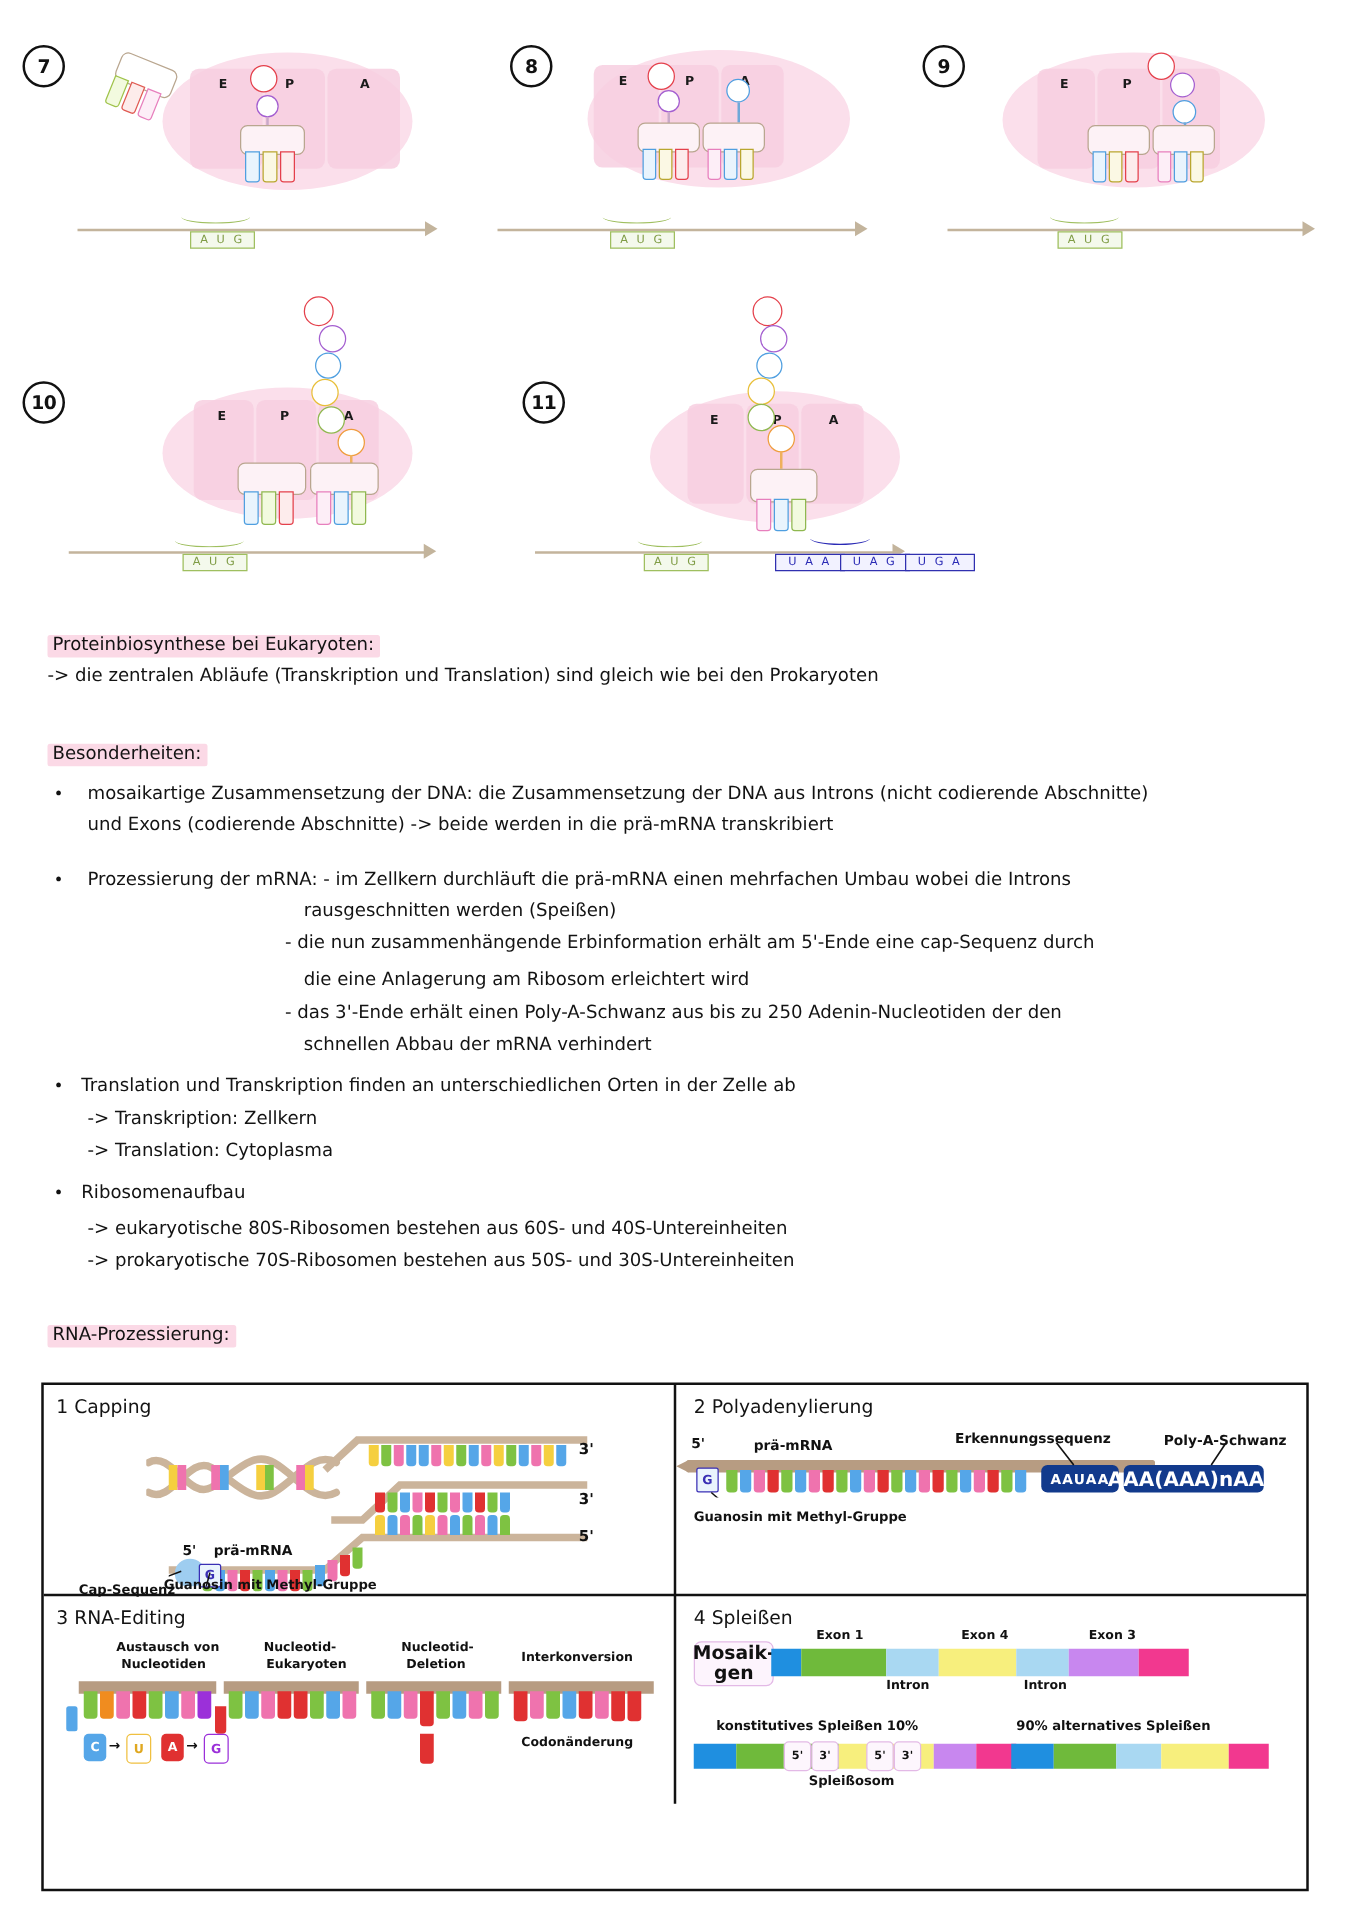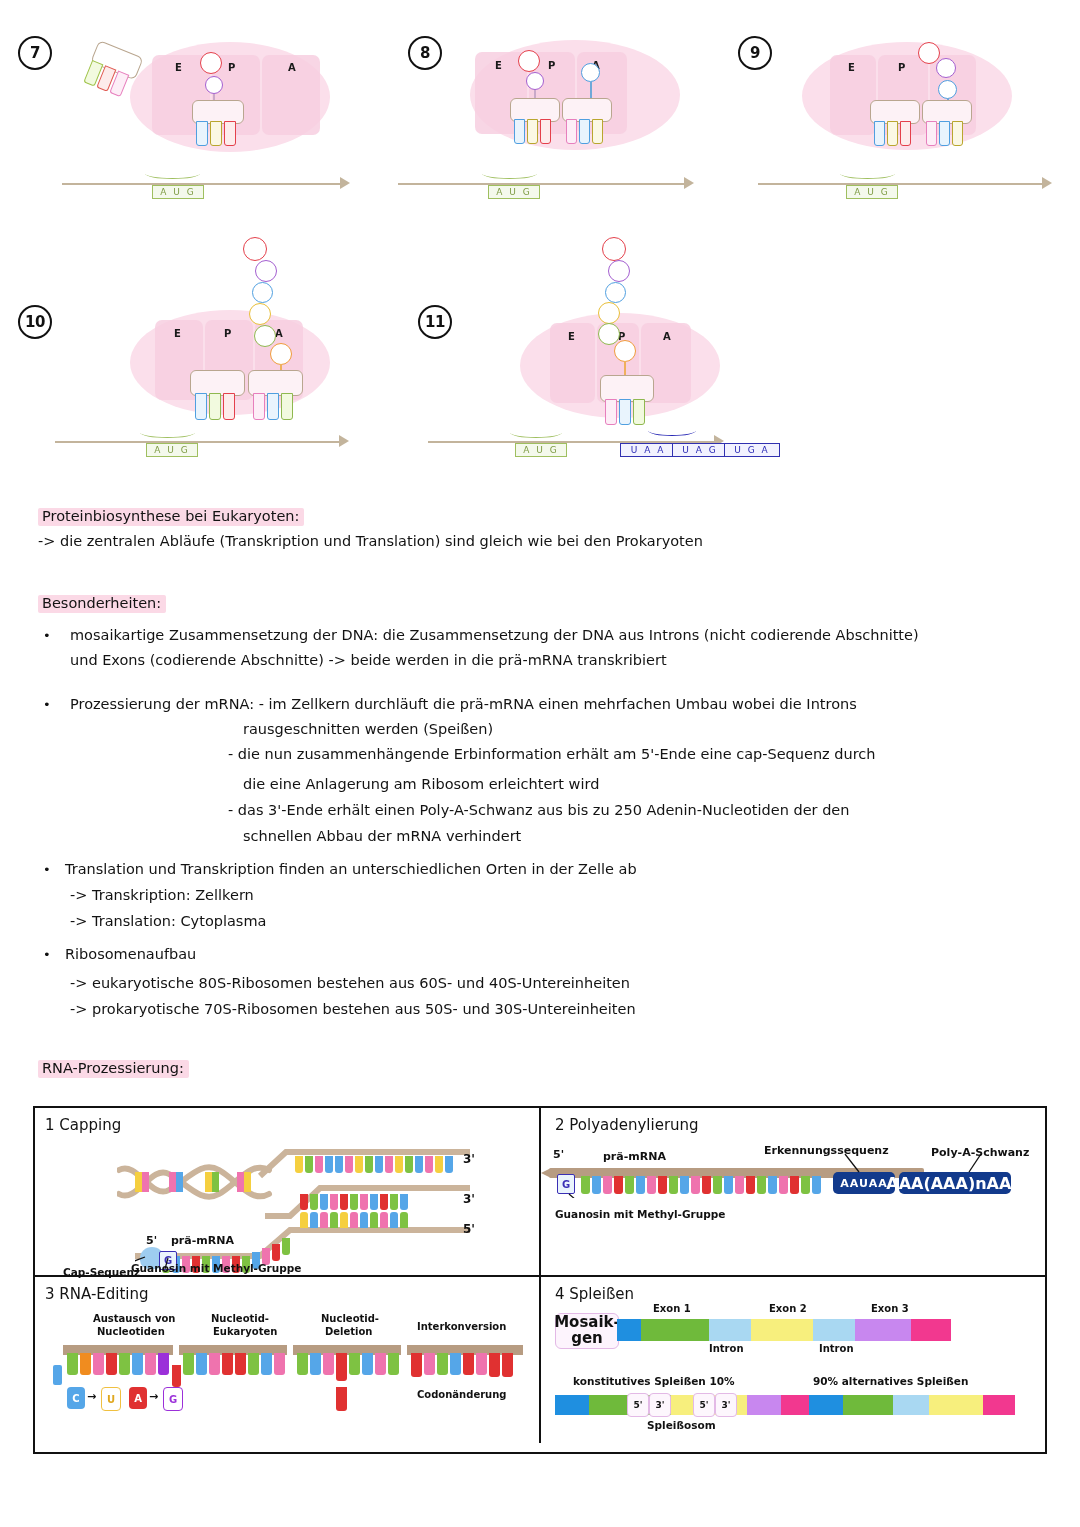--- a/index.html
+++ b/index.html
@@ -52,21 +52,21 @@
   }
   .txt{
     position:absolute;
     font-family:"DejaVu Sans","Liberation Sans",sans-serif;
     font-size:14.5px;color:#131313;line-height:1.0;white-space:nowrap;
   }
   .bullet{position:absolute;font-size:13px;color:#111;}
 
   
   .grid{
-    position:absolute;left:33px;top:1106px;width:1014px;height:348px;
+    position:absolute;left:33px;top:1106px;width:1014px;height:407px;
     border:2px solid #111;box-sizing:border-box;background:#fff;
   }
   .cell{position:absolute;box-sizing:border-box;}
   .cell-t{position:absolute;font-size:15px;color:#131313;}
   .vline{position:absolute;width:2px;background:#111;}
   .hline{position:absolute;height:2px;background:#111;}
 
   .hand{
     font-family:"DejaVu Sans","Liberation Sans",sans-serif;
     font-weight:700;color:#111;
@@ -539,21 +539,21 @@
       <div style="position:absolute;left:76px;top:42px;height:22px;">
         <div class="barseg" style="left:0;top:0;width:24px;height:22px;background:#1f8fe0;"></div>
         <div class="barseg" style="left:24px;top:0;width:68px;height:22px;background:#6fba3b;"></div>
         <div class="barseg" style="left:92px;top:0;width:42px;height:22px;background:#a9d8f2;"></div>
         <div class="barseg" style="left:134px;top:0;width:62px;height:22px;background:#f7ef7d;"></div>
         <div class="barseg" style="left:196px;top:0;width:42px;height:22px;background:#a9d8f2;"></div>
         <div class="barseg" style="left:238px;top:0;width:56px;height:22px;background:#c887ef;"></div>
         <div class="barseg" style="left:294px;top:0;width:40px;height:22px;background:#f2388f;"></div>
       </div>
       <div class="lbl2 hand" style="left:112px;top:26px;font-size:10px;">Exon 1</div>
-      <div class="lbl2 hand" style="left:228px;top:26px;font-size:10px;">Exon 2</div>
+      <div class="lbl2 hand" style="left:228px;top:26px;font-size:10px;">Exon 4</div>
       <div class="lbl2 hand" style="left:330px;top:26px;font-size:10px;">Exon 3</div>
       <div class="lbl2 hand" style="left:168px;top:66px;font-size:10px;">Intron</div>
       <div class="lbl2 hand" style="left:278px;top:66px;font-size:10px;">Intron</div>
 
       <div class="lbl2 hand" style="left:32px;top:98px;font-size:10.5px;">konstitutives Spleißen 10%</div>
       <div class="lbl2 hand" style="left:272px;top:98px;font-size:10.5px;">90%  alternatives Spleißen</div>
 
       <div style="position:absolute;left:14px;top:118px;height:20px;">
         <div class="barseg" style="left:0;top:0;width:34px;height:20px;background:#1f8fe0;"></div>
         <div class="barseg" style="left:34px;top:0;width:38px;height:20px;background:#6fba3b;"></div>

